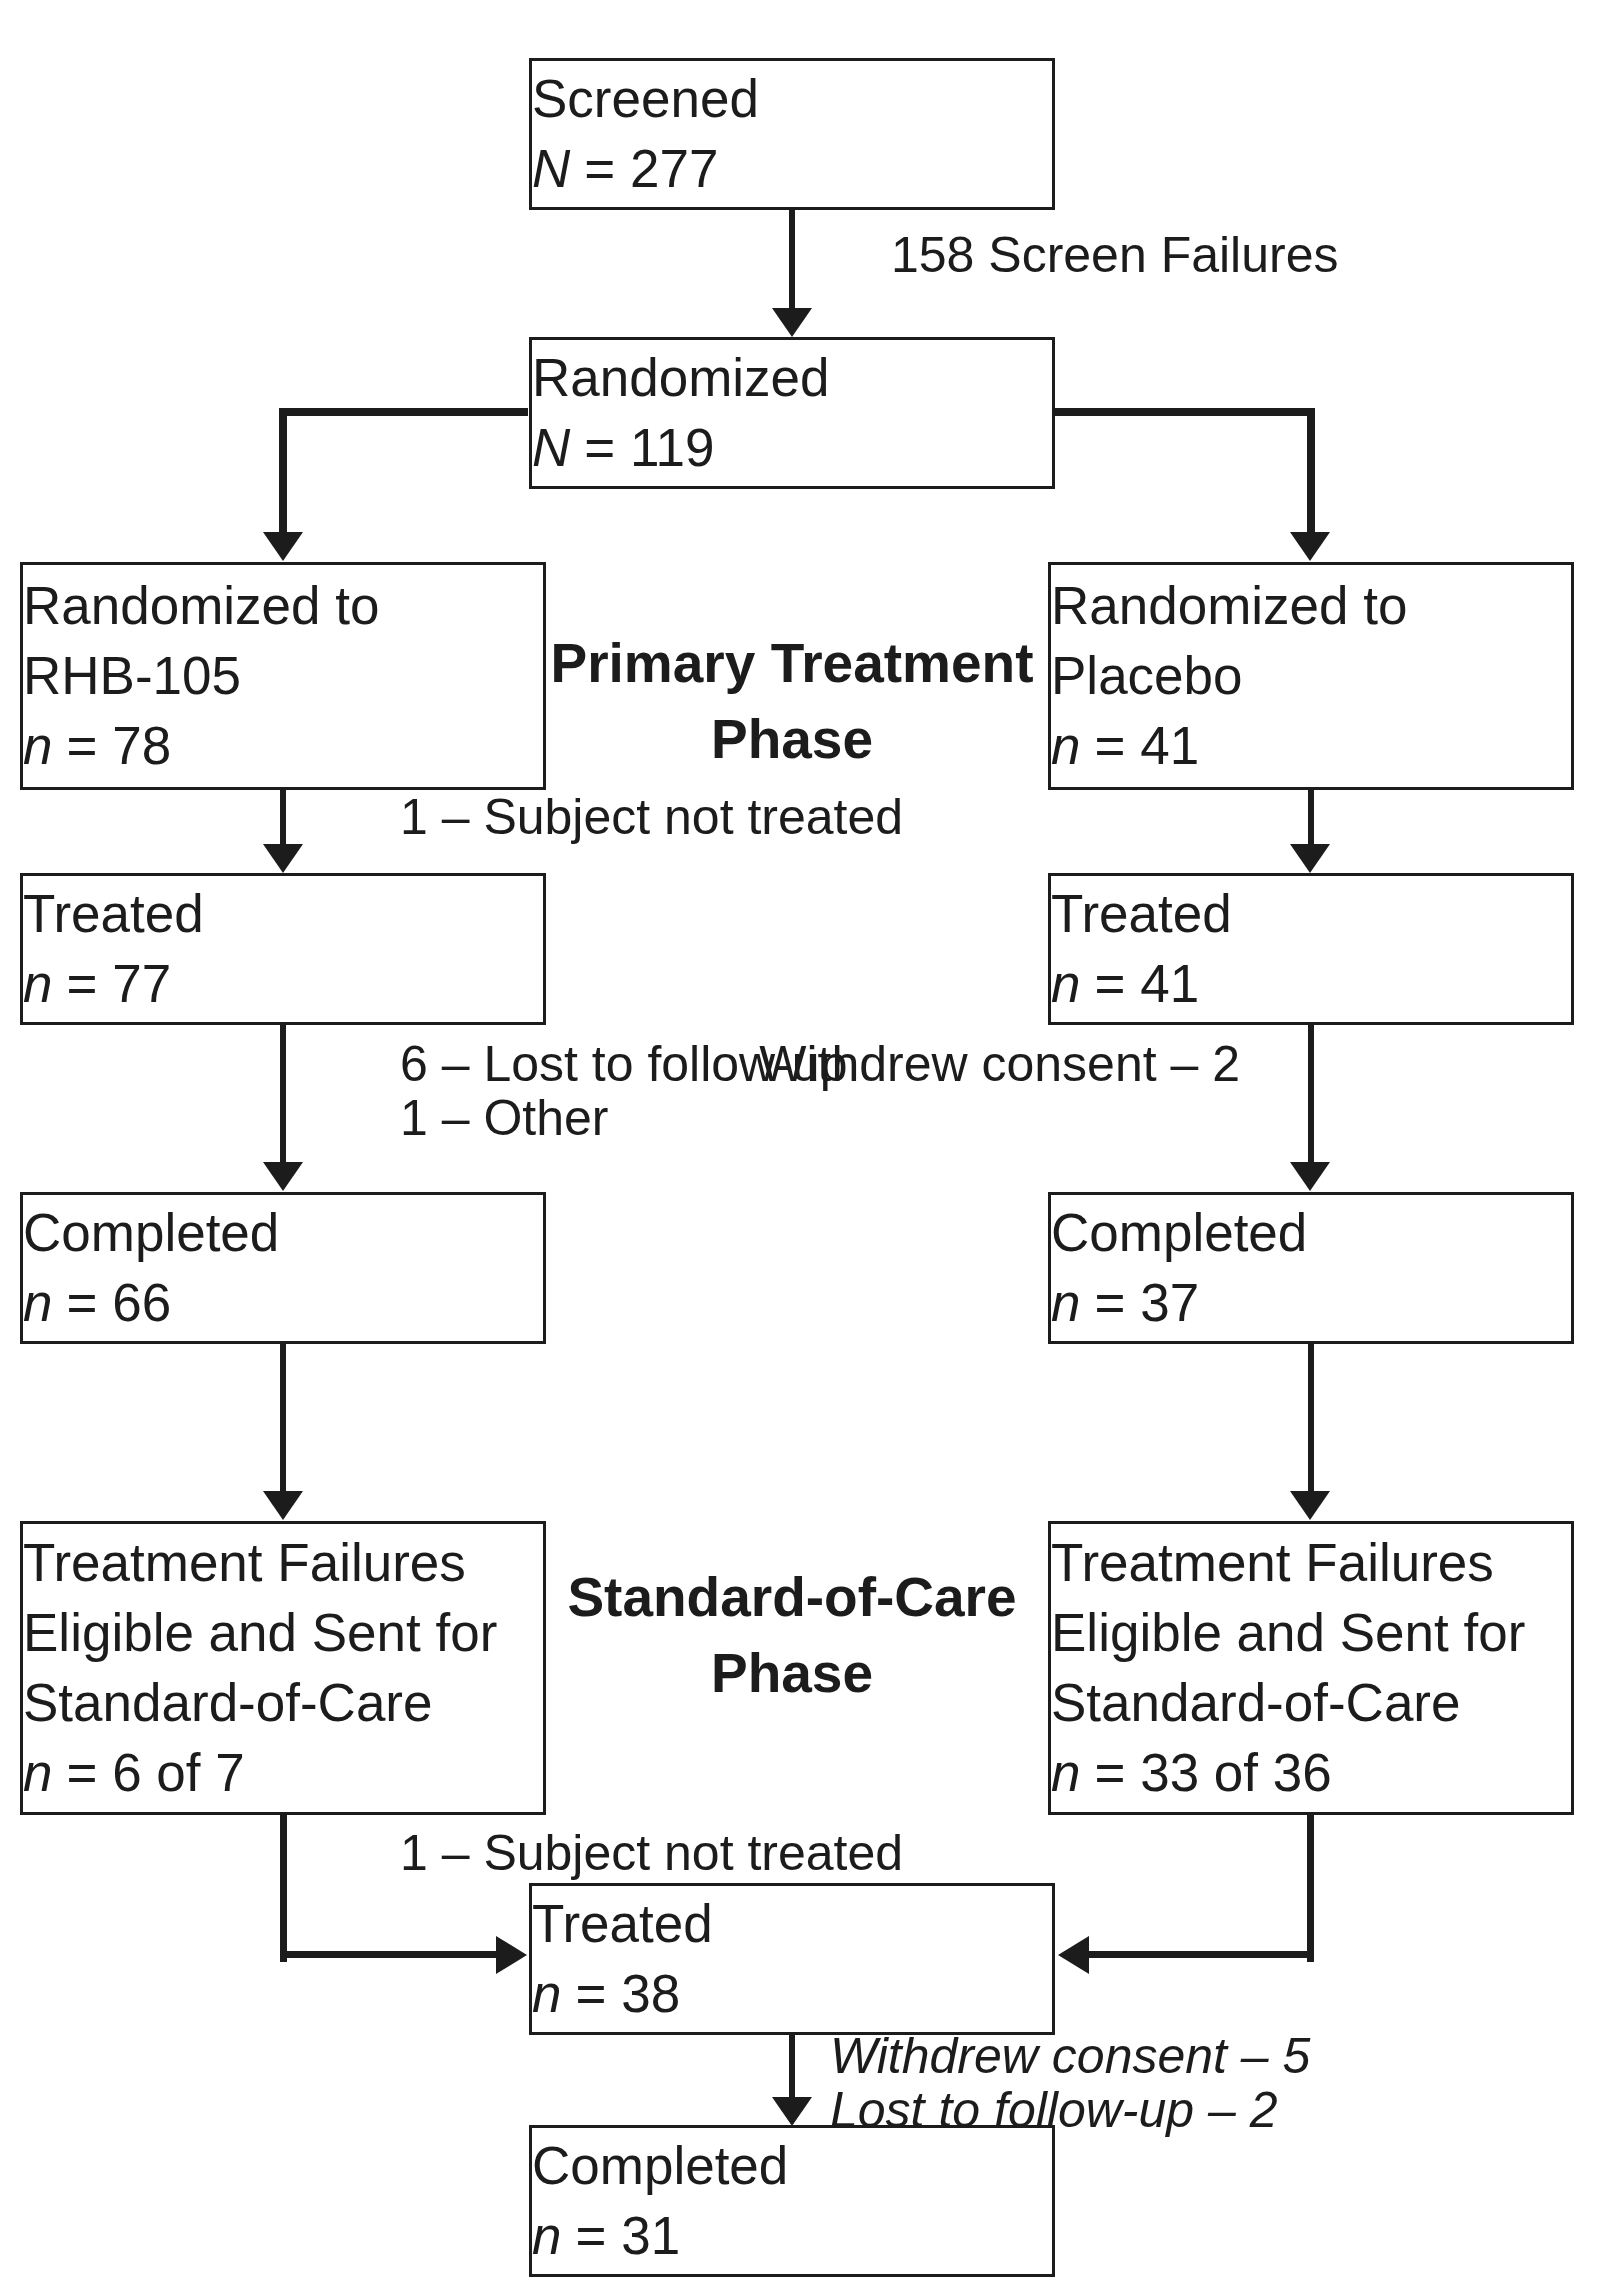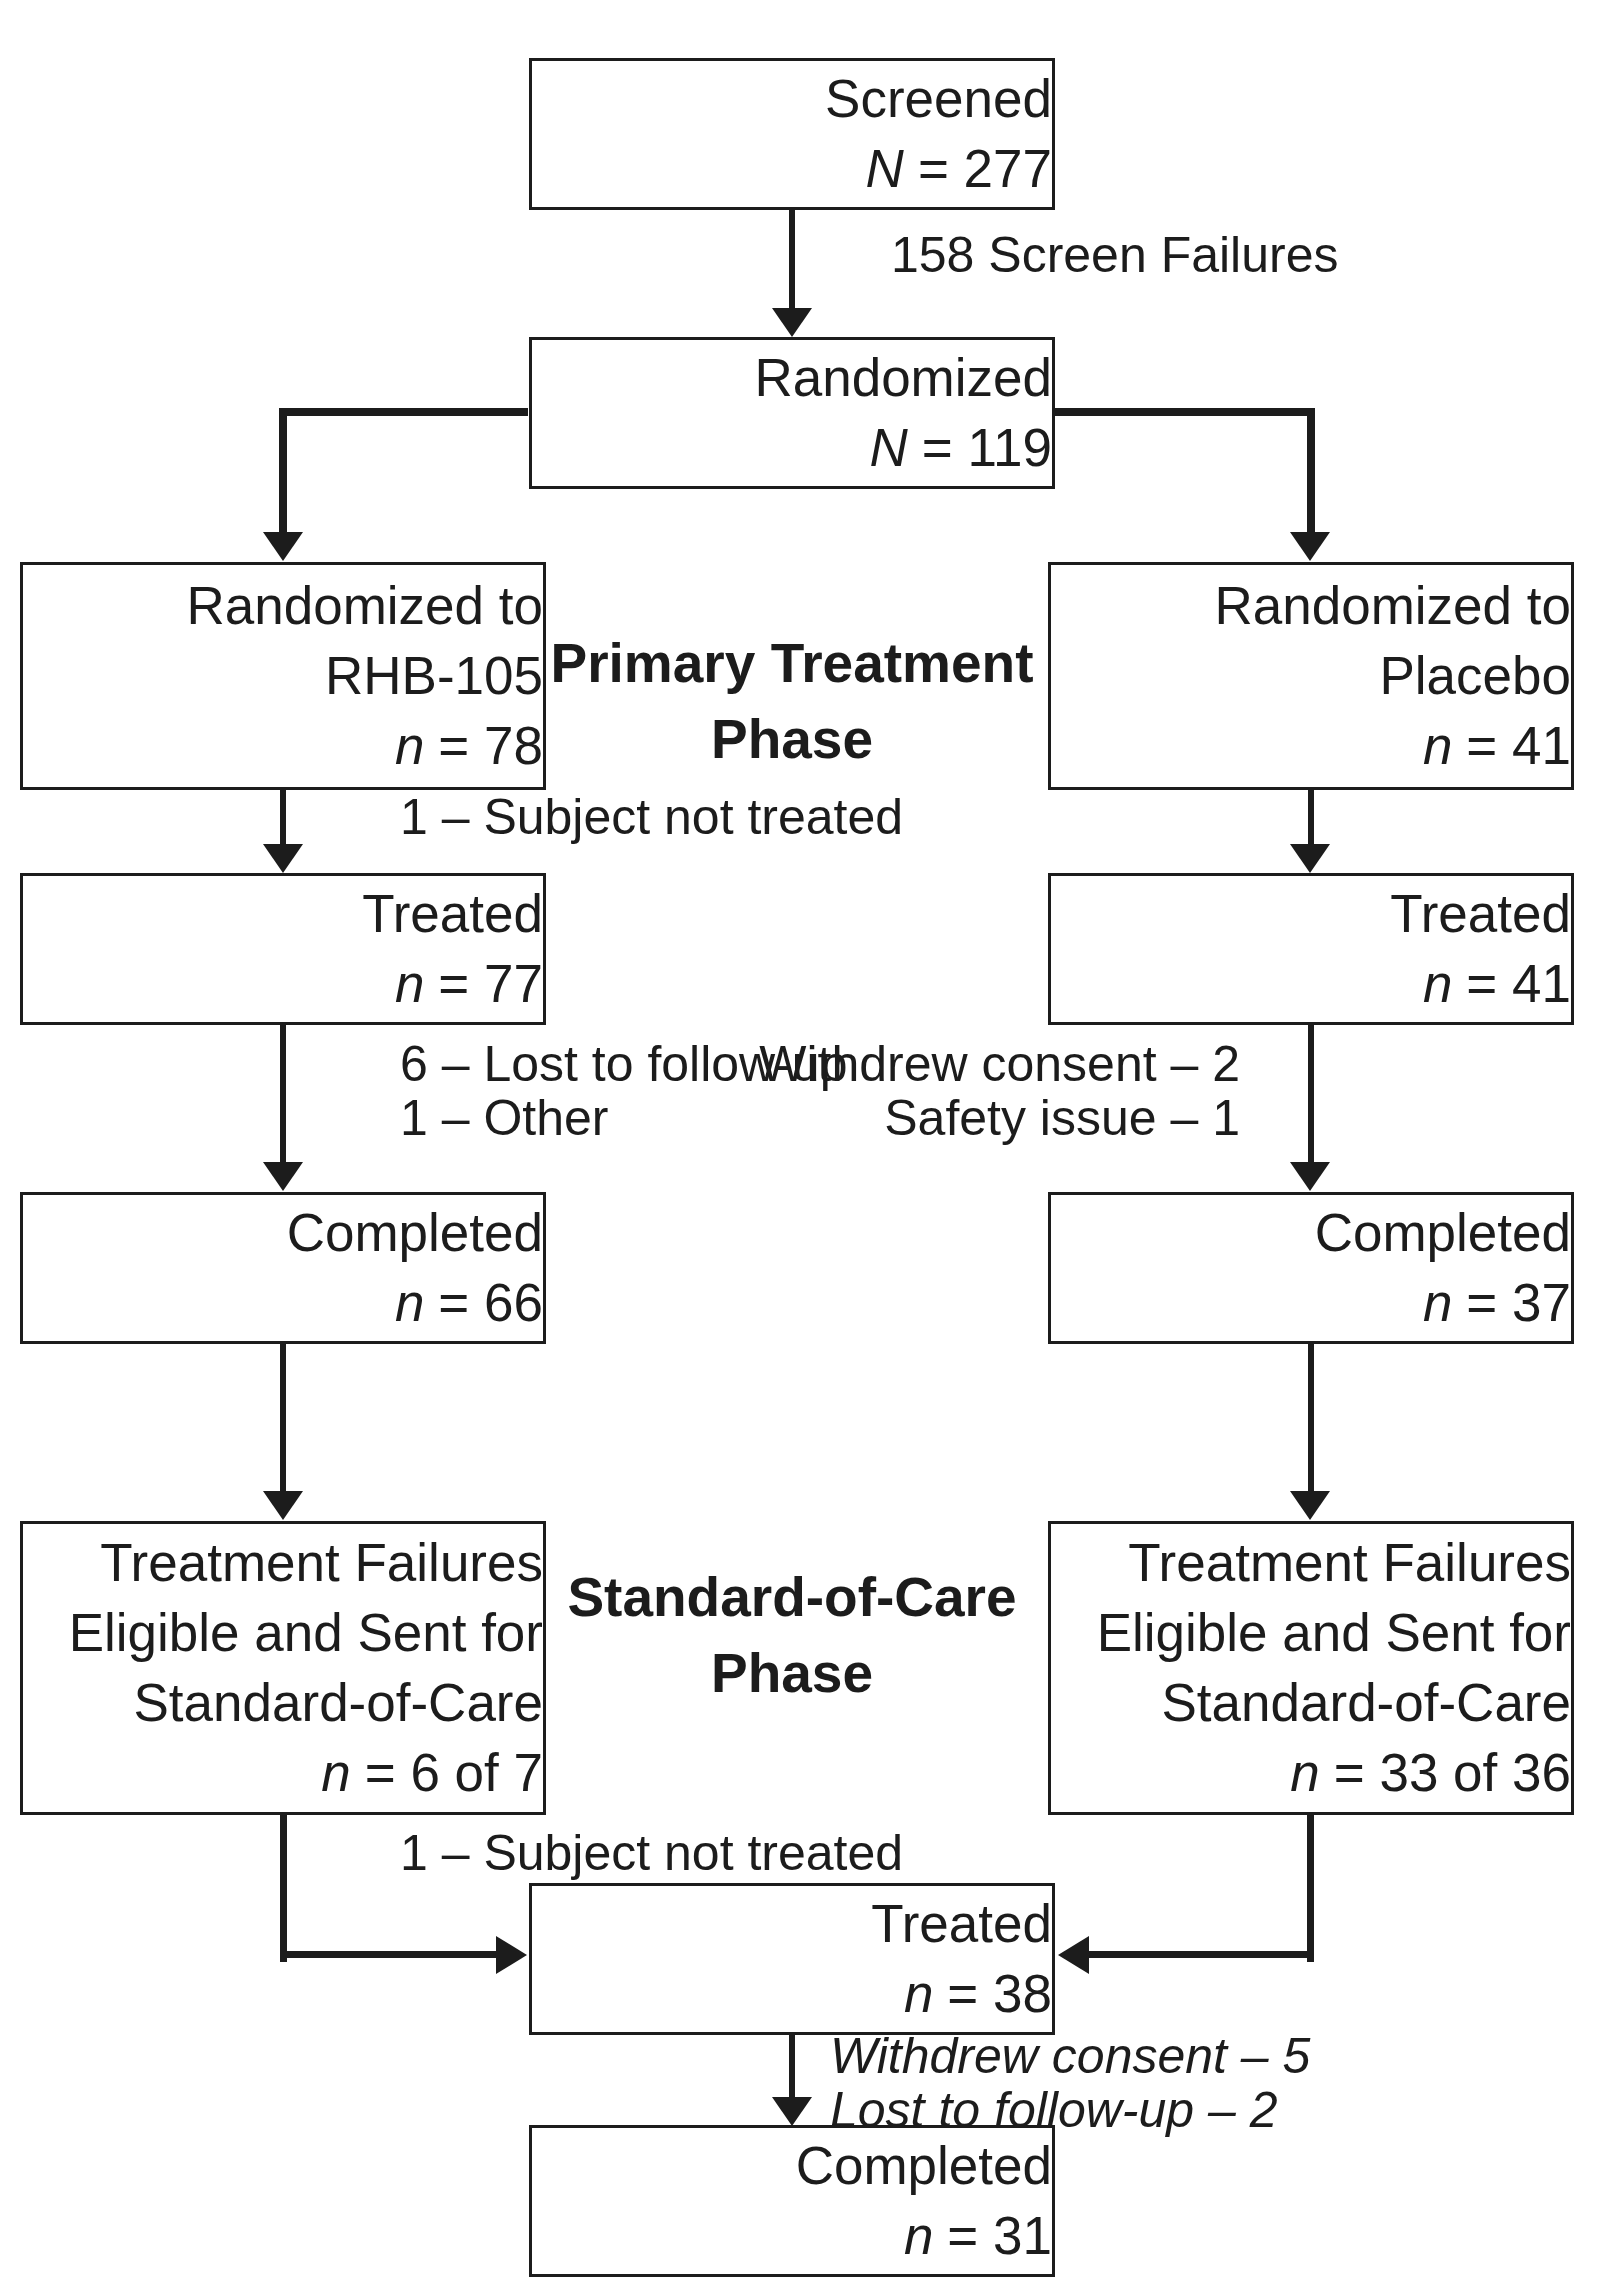--- a/index.html
+++ b/index.html
@@ -3,21 +3,21 @@
 <meta charset="utf-8">
 <style>
   html,body{margin:0;padding:0;}
   body{
     width:1615px;height:2295px;position:relative;background:#ffffff;
     font-family:"Liberation Sans",sans-serif;color:#1c1c1c;
   }
   *{box-sizing:border-box;}
   .box{
     position:absolute;border:3.5px solid #1c1c1c;background:#ffffff;
-    display:flex;flex-direction:column;align-items:flex-end;justify-content:center;
+    display:flex;flex-direction:column;align-items:flex-start;justify-content:center;
     text-align:center;font-size:53px;line-height:70px;
   }
   .bline{white-space:nowrap;}
   .nvar{font-style:italic;margin-right:14px;}
   .vline,.hline{position:absolute;background:#1c1c1c;}
   .ah-down{position:absolute;width:0;height:0;
     border-left:20px solid transparent;border-right:20px solid transparent;
     border-top:29px solid #1c1c1c;}
   .ah-right{position:absolute;width:0;height:0;
     border-top:19px solid transparent;border-bottom:19px solid transparent;
@@ -106,21 +106,20 @@
 <div class="ah-down" style="left:263px;top:1162px;"></div>
 <div class="note note-left" style="left:400px;top:1037px;">
   <div>6 – Lost to follow-up</div>
   <div>1 – Other</div>
 </div>
 
 <div class="vline" style="left:1308px;top:1025px;width:6px;height:138px;"></div>
 <div class="ah-down" style="left:1290px;top:1162px;"></div>
 <div class="note note-right" style="right:375px;top:1037px;">
   <div>Withdrew consent – 2</div>
-  <div>Safety issue – 1</div>
 </div>
 
 <div class="box" style="left:20px;top:1192px;width:526px;height:152px;">
   <div class="bline">Completed</div>
   <div class="bline">
     <span class="nvar">n</span><span>= 66</span>
   </div>
 </div>
 <div class="box" style="left:1048px;top:1192px;width:526px;height:152px;">
   <div class="bline">Completed</div>

